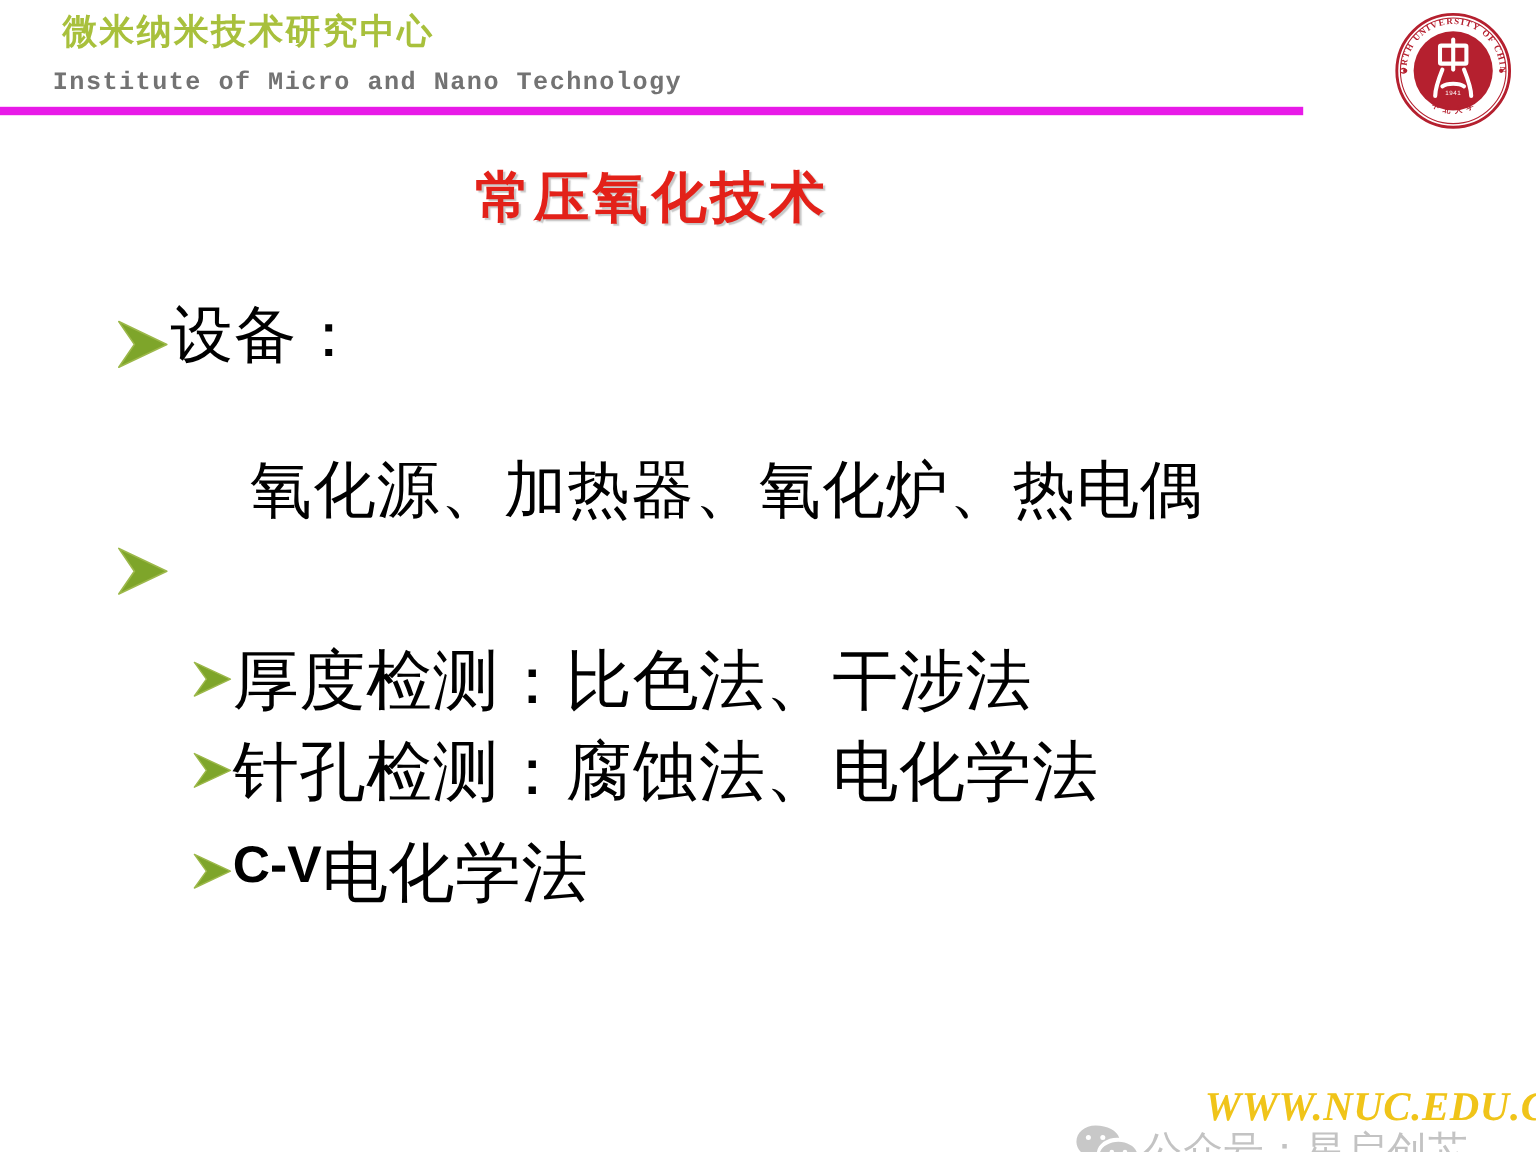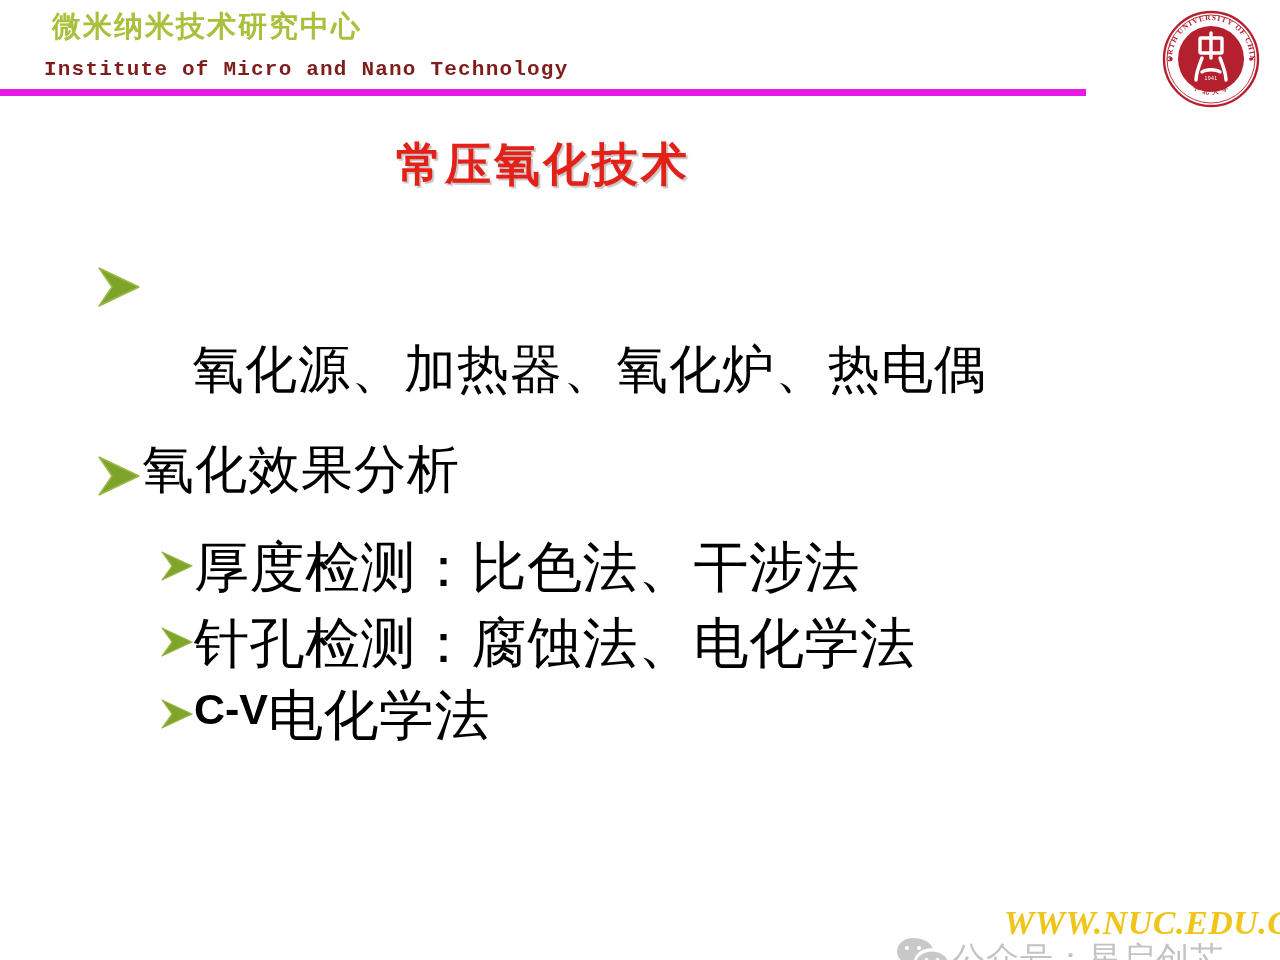--- a/index.html
+++ b/index.html
@@ -45,21 +45,21 @@
     line-height: 1.1;
   }
   .header-en {
     position: absolute;
     left: 44px;
     top: 58px;
     font-family: "Liberation Mono", "DejaVu Sans Mono", monospace;
     font-size: 21px;
     font-weight: bold;
     letter-spacing: 1.2px;
-    color: #7f1d1d;
+    color: #737373;
     white-space: nowrap;
     line-height: 1.1;
   }
   .header-rule {
     position: absolute;
     left: 0;
     top: 89px;
     width: 1086px;
     height: 7px;
     background: #e81ae8;
@@ -101,21 +101,21 @@
   }
 
   .row {
     position: absolute;
     display: flex;
     align-items: flex-start;
     white-space: nowrap;
   }
   .row.level1 { left: 96px; }
   .row.level2 { left: 160px; }
-  .row.plain  { left: 192px; }
+  .row.plain  { left: 208px; margin-top: 40px; }
 
   
   .bullet {
     flex: 0 0 auto;
     display: inline-block;
     position: relative;
   }
   .bullet svg { display: block; }
   .bullet.b1 { width: 46px; height: 50px; margin-top: 9px; }
   .bullet.b2 { width: 34px; height: 38px; margin-top: 9px; }
@@ -143,21 +143,21 @@
     font-size: 43px;
     letter-spacing: 0;
   }
 
   
   #row-equipment       { top: 13px;  }
   #row-equipment-list  { top: 102px; }
   #row-analysis        { top: 202px; }
   #row-thickness       { top: 298px; }
   #row-pinhole         { top: 374px; }
-  #row-cv              { top: 446px; }
+  #row-cv              { top: 458px; }
 
   
   .wm-wechat {
     position: absolute;
     left: 896px;
     top: 936px;
     display: flex;
     align-items: center;
     gap: 2px;
     white-space: nowrap;
@@ -229,33 +229,33 @@
   <div class="title">常压氧化技术</div>
 
   <div class="body-area">
 
     <div class="row level1" id="row-equipment">
       <span class="bullet b1">
         <svg viewBox="0 0 46 50" width="46" height="50" aria-hidden="true">
           <path d="M 3,6 L 43,25 L 3,44 L 16,25 Z" fill="#7ea52a" stroke="#9cb84a" stroke-width="1.4" stroke-linejoin="round"></path>
         </svg>
       </span>
+      <span class="txt t-l1">设备：</span>
     </div>
 
     <div class="row plain" id="row-equipment-list">
       <span class="txt t-plain">氧化源、加热器、氧化炉、热电偶</span>
     </div>
 
     <div class="row level1" id="row-analysis">
       <span class="bullet b1">
         <svg viewBox="0 0 46 50" width="46" height="50" aria-hidden="true">
           <path d="M 3,6 L 43,25 L 3,44 L 16,25 Z" fill="#7ea52a" stroke="#9cb84a" stroke-width="1.4" stroke-linejoin="round"></path>
         </svg>
       </span>
-      <span class="txt t-l1">氧化效果分析</span>
     </div>
 
     <div class="row level2" id="row-thickness">
       <span class="bullet b2">
         <svg viewBox="0 0 34 38" width="34" height="38" aria-hidden="true">
           <path d="M 2,5 L 32,19 L 2,33 L 12,19 Z" fill="#7ea52a" stroke="#9cb84a" stroke-width="1.2" stroke-linejoin="round"></path>
         </svg>
       </span>
       <span class="txt t-l2">厚度检测：比色法、干涉法</span>
     </div>

